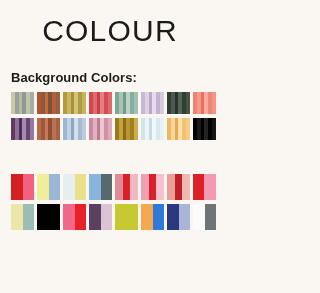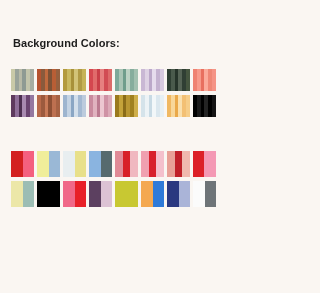--- a/index.html
+++ b/index.html
@@ -25,24 +25,25 @@
     font-size: 30px;
     font-weight: 400;
     letter-spacing: 1.2px;
     color: #1a1a1a;
     margin: 0;
     padding-top: 16px;
     line-height: 1;
     font-family: "Liberation Sans", sans-serif;
   }
   .section-label {
-    font-size: 11px;
+    font-size: 13px;
     font-weight: 700;
     color: #1c1c1c;
-    margin: 13px;
+    margin: 0;
+    padding-left: 11px;
     letter-spacing: 0.05px;
   }
   .swatch-rows {
     padding-left: 11px;
     padding-right: 11px;
     box-sizing: border-box;
   }
   .swatch-row {
     display: flex;
     gap: 3px;
@@ -71,20 +72,21 @@
   }
   .font-group .bar {
     height: 100%;
   }
 </style>
 </head>
 <body>
 
 <div class="page">
 
+  <h1 class="title">COLOUR</h1>
 
   <div style="height:24px"></div>
 
   <div class="section-label">Background Colors:</div>
 
   <div style="height:7px"></div>
 
   <div class="swatch-rows">
     <div class="swatch-row" id="bg-row-0">
         <div class="bg-swatch">

